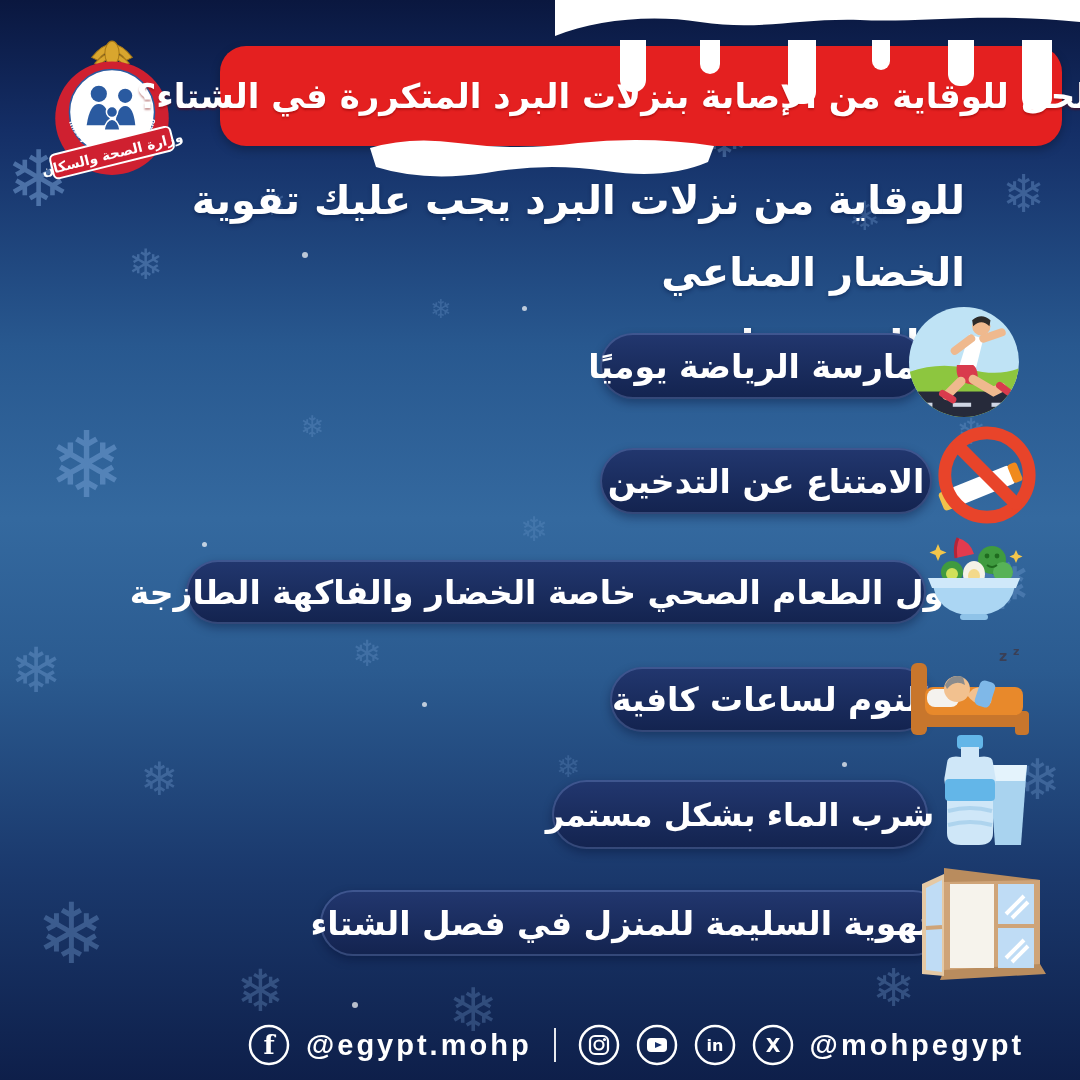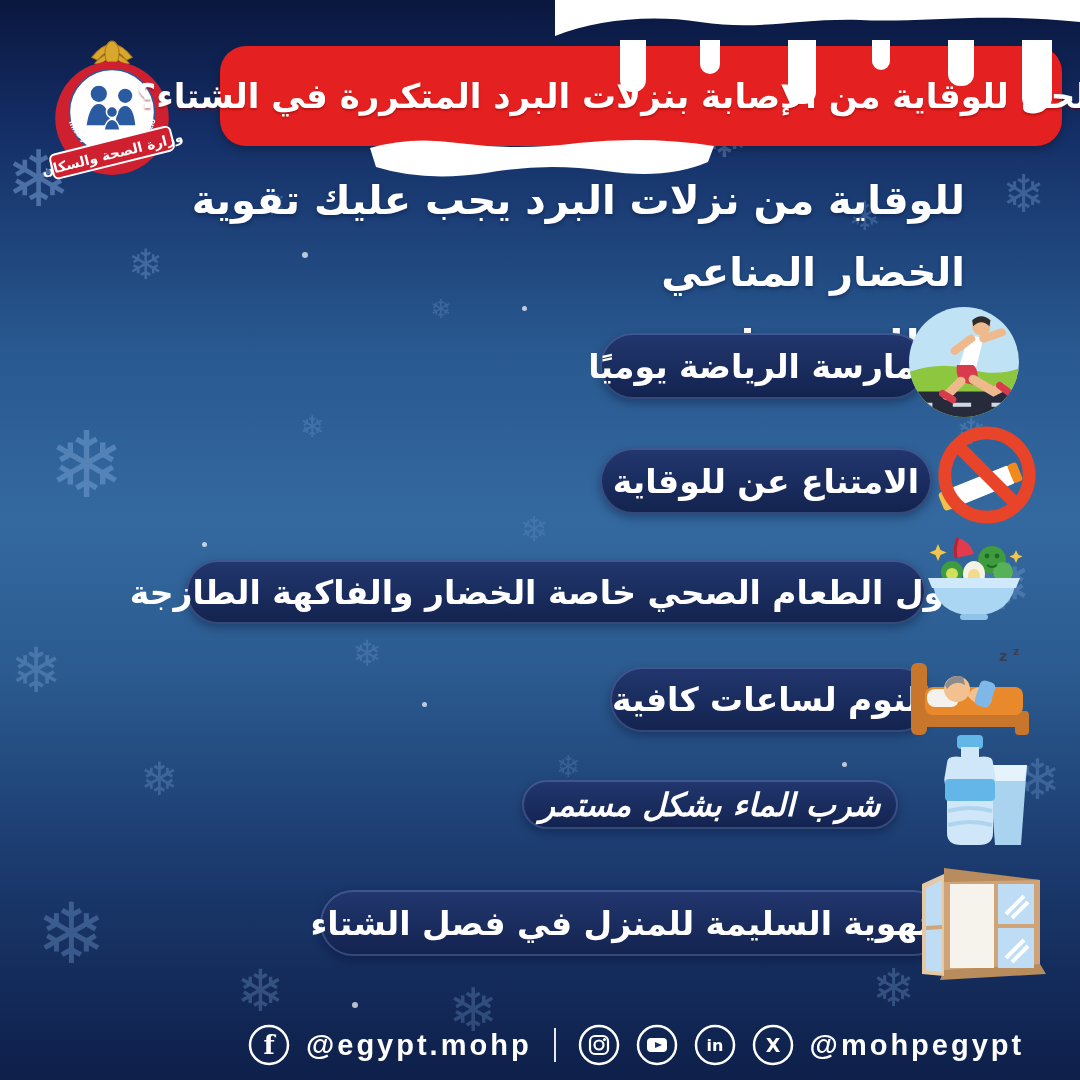--- a/index.html
+++ b/index.html
@@ -33,21 +33,21 @@
     position:absolute;display:flex;align-items:center;justify-content:center;
     background:linear-gradient(180deg,#22376f 0%,#13234f 100%);
     border-radius:44px;color:#fff;font-weight:bold;direction:rtl;
     box-shadow:inset 0 0 0 2px rgba(140,170,230,.28),0 4px 10px rgba(0,10,40,.35);
     white-space:nowrap;
   }
   .p1{left:600px;top:333px;width:326px;height:66px;font-size:33px;}
   .p2{left:600px;top:448px;width:332px;height:66px;font-size:33px;}
   .p3{left:186px;top:560px;width:740px;height:64px;font-size:33px;}
   .p4{left:610px;top:667px;width:322px;height:65px;font-size:33px;}
-  .p5{left:522px;top:780px;width:376px;height:49px;font-size:32px;font-style:italic;}
+  .p5{left:552px;top:780px;width:376px;height:69px;font-size:32px;}
   .p6{left:320px;top:890px;width:626px;height:66px;font-size:33px;}
   .ticon{position:absolute;}
   .i1{left:908px;top:306px;width:112px;height:112px;}
   .i2{left:933px;top:421px;width:108px;height:108px;}
   .i3{left:918px;top:528px;width:112px;height:106px;}
   .i4{left:903px;top:645px;width:134px;height:100px;}
   .i5{left:923px;top:731px;width:108px;height:120px;}
   .i6{left:918px;top:862px;width:132px;height:122px;}
   
   .footer{
@@ -157,21 +157,21 @@
 
   <div class="intro">
     <div>للوقاية من نزلات البرد يجب عليك تقوية الخضار المناعي</div>
     <div>وذلك عن طريق</div>
   </div>
 
   <div class="pill p1">
       <span>ممارسة الرياضة يوميًا</span>
     </div>
   <div class="pill p2">
-      <span>الامتناع عن للوقاية</span>
+      <span>الامتناع عن التدخين</span>
     </div>
   <div class="pill p3">
       <span>تناول الطعام الصحي خاصة الخضار والفاكهة الطازجة</span>
     </div>
   <div class="pill p4">
       <span>النوم لساعات كافية</span>
     </div>
   <div class="pill p5">
       <span>شرب الماء بشكل مستمر</span>
     </div>

